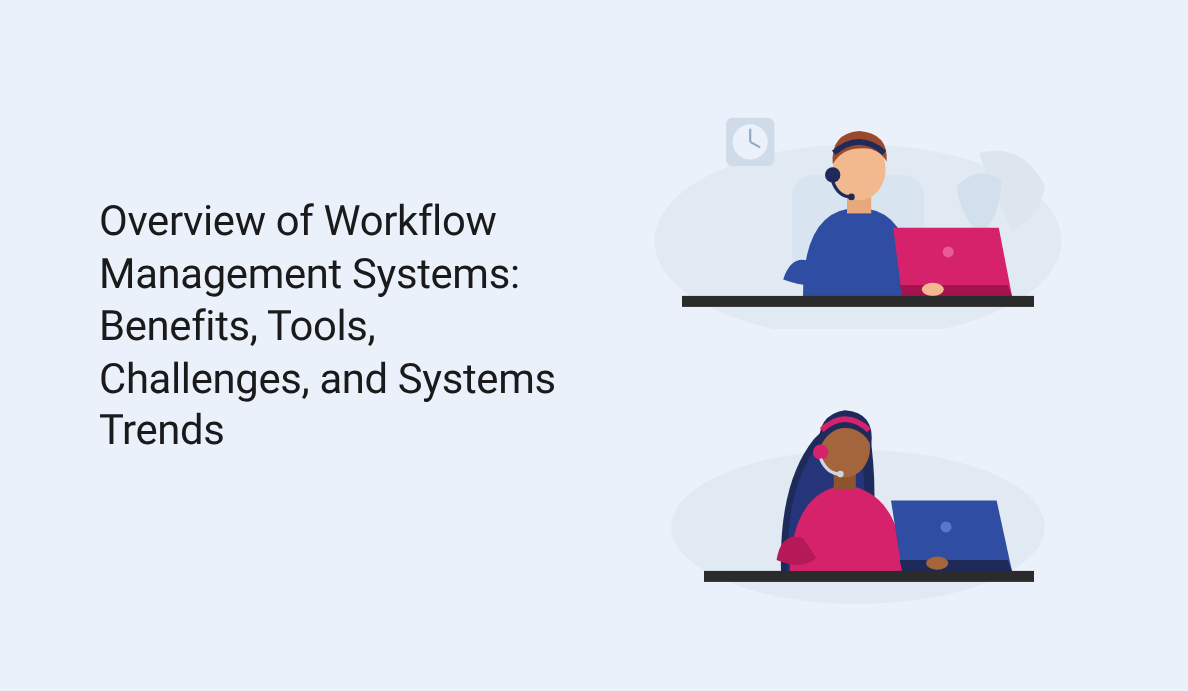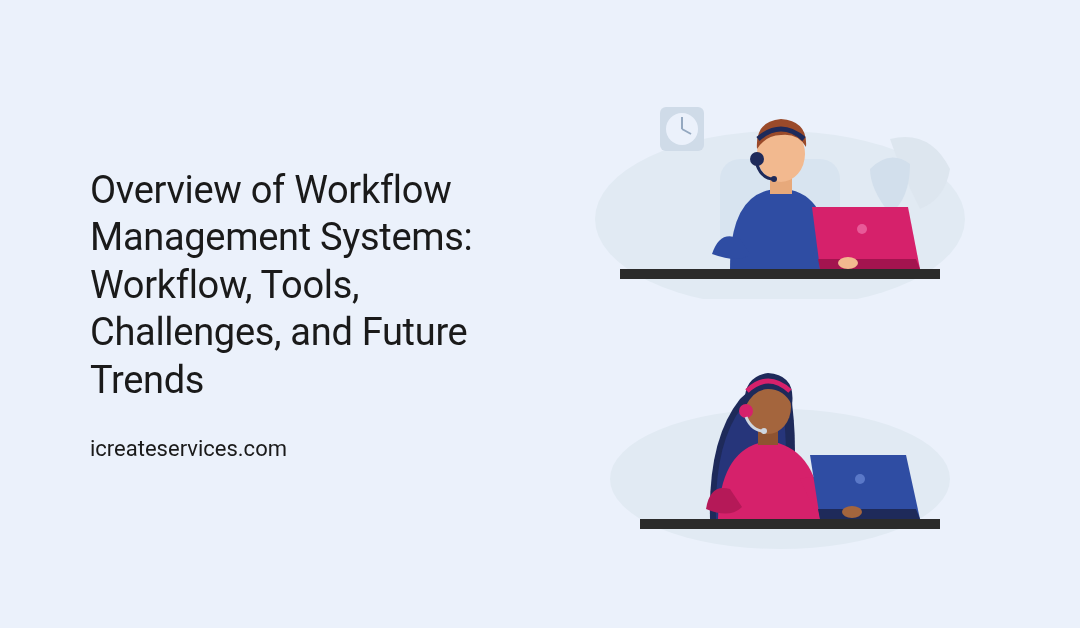--- a/index.html
+++ b/index.html
@@ -48,22 +48,21 @@
     width: 380px;
     height: 220px;
   }
   .scene svg { display: block; }
 </style>
 </head>
 <body>
 
 <div class="content">
   <div class="text-block">
-    <h1 class="headline">Overview of Workflow Management Systems: Workflow, Tools, Challenges, and Future Trends</h1>
-    <p class="domain">icreateservices.com</p>
+    <h1 class="headline">Overview of Workflow Management Systems: Benefits, Tools, Challenges, and Systems Trends</h1>
   </div>
 
   <div class="illustrations">
 
     <div class="scene">
       <svg viewBox="0 0 380 220" width="380" height="220">
 
         <ellipse cx="190" cy="140" rx="185" ry="88" fill="#e1eaf3"></ellipse>
 
         <rect x="70" y="28" width="44" height="44" rx="6" fill="#cfdbe8"></rect>

